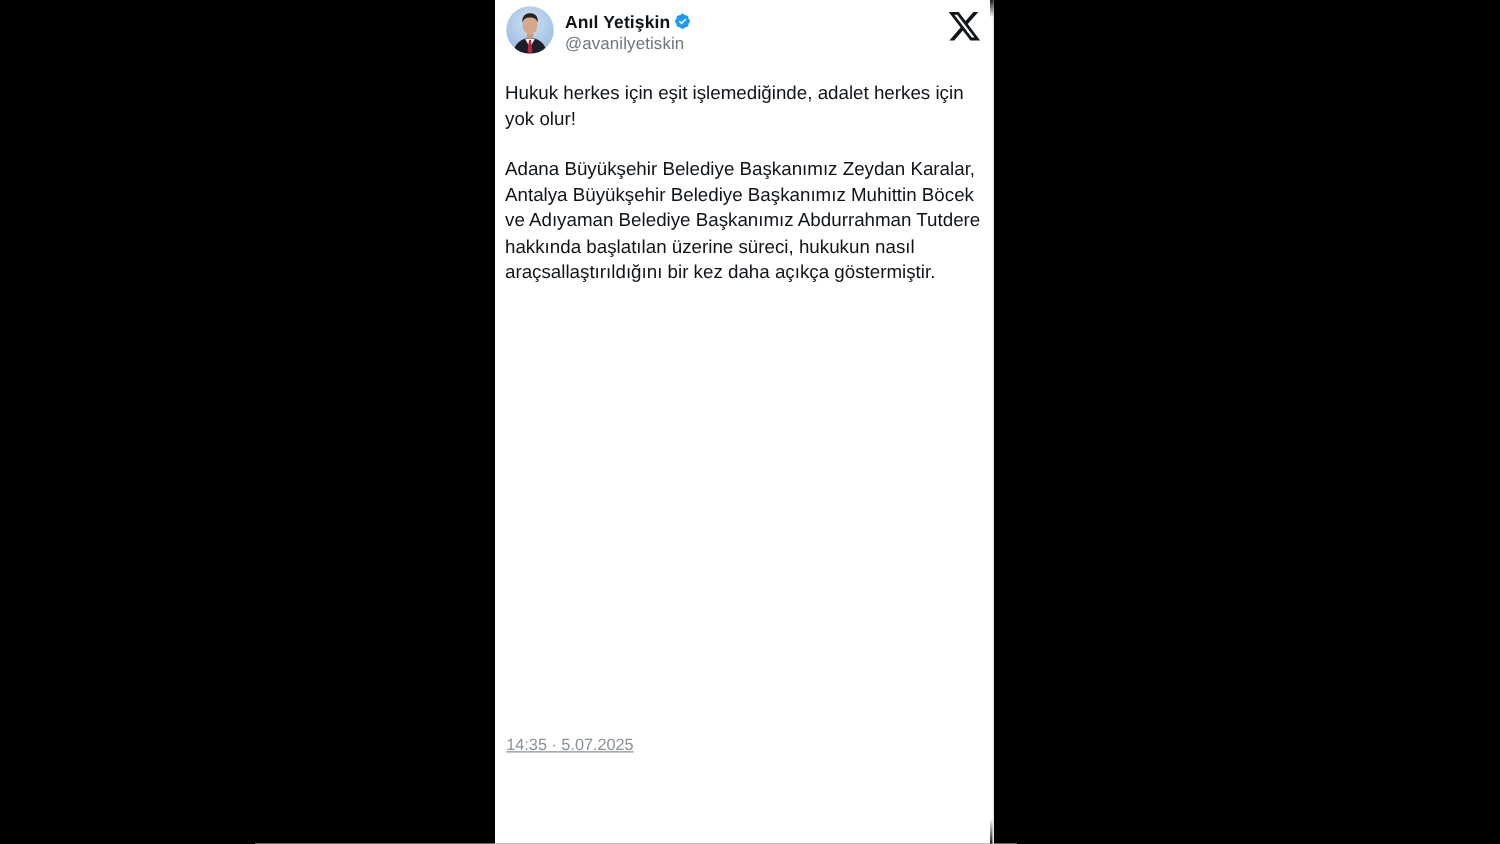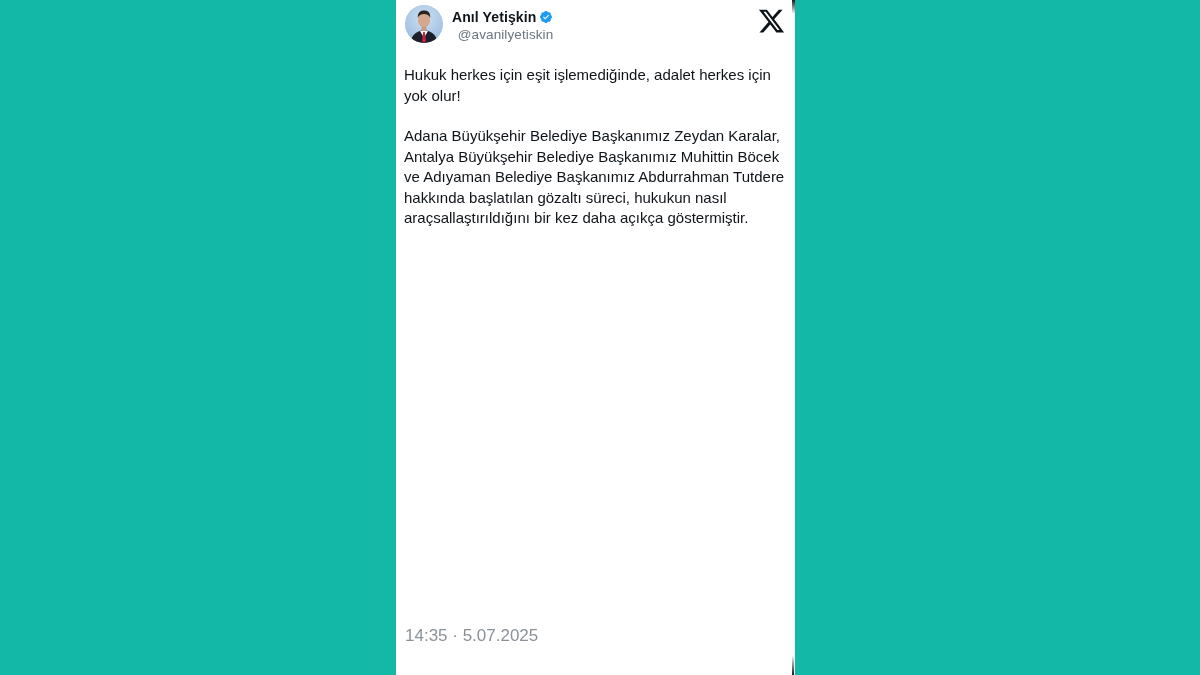--- a/index.html
+++ b/index.html
@@ -8,21 +8,21 @@
     width: 1200px;
     height: 675px;
     background: #ffffff;
     overflow: hidden;
     font-family: "Liberation Sans", "DejaVu Sans", sans-serif;
   }
   .page {
     position: relative;
     width: 1200px;
     height: 675px;
-    background: #14b8a6;
+    background: #000000;
   }
   .card {
     position: absolute;
     left: 396px;
     top: 0;
     width: 398px;
     height: 675px;
     background: #ffffff;
     border-right: 1px solid #f0f0f0;
   }
@@ -74,21 +74,20 @@
     width: 14px;
     height: 14px;
     margin-left: 3px;
     display: inline-block;
   }
   .handle {
     font-size: 13.5px;
     color: #6b7680;
     margin-top: 1px;
     letter-spacing: 0.1px;
-    text-align: right;
   }
   .x-logo {
     position: absolute;
     left: 361px;
     top: 7px;
     width: 29px;
     height: 28px;
   }
   .body-text {
     position: absolute;
@@ -99,23 +98,24 @@
     font-size: 15px;
     line-height: 20.5px;
   }
   .para {
     margin: 0 0 20px 0;
     white-space: pre-line;
   }
   .timestamp {
     position: absolute;
     left: 9px;
-    top: 626px;
-    font-size: 17px;
+    top: 588px;
+    font-size: 13px;
     color: #8a9197;
+    text-decoration: underline;
   }
 </style>
 </head>
 <body>
 
 <div class="page">
   <div class="card">
 
     <div class="avatar">
       <svg width="38" height="38" viewBox="0 0 38 38">
@@ -152,21 +152,21 @@
         <path fill="#0f1419" d="M18.244 2.25h3.308l-7.227 8.26 8.502 11.24H16.17l-5.214-6.817L4.99 21.75H1.68l7.73-8.835L1.254 2.25H8.08l4.713 6.231zm-1.161 17.52h1.833L7.084 4.126H5.117z"></path>
       </svg>
     </div>
 
     <div class="body-text">
       <p class="para">Hukuk herkes için eşit işlemediğinde, adalet herkes için
 yok olur!</p>
       <p class="para">Adana Büyükşehir Belediye Başkanımız Zeydan Karalar,
 Antalya Büyükşehir Belediye Başkanımız Muhittin Böcek
 ve Adıyaman Belediye Başkanımız Abdurrahman Tutdere
-hakkında başlatılan gözaltı süreci, hukukun nasıl
+hakkında başlatılan üzerine süreci, hukukun nasıl
 araçsallaştırıldığını bir kez daha açıkça göstermiştir.</p>
     </div>
 
     <div class="timestamp">14:35 · 5.07.2025</div>
   </div>
 
   <div class="edge-shadow-top"></div>
   <div class="edge-shadow-bottom"></div>
 </div>
 

